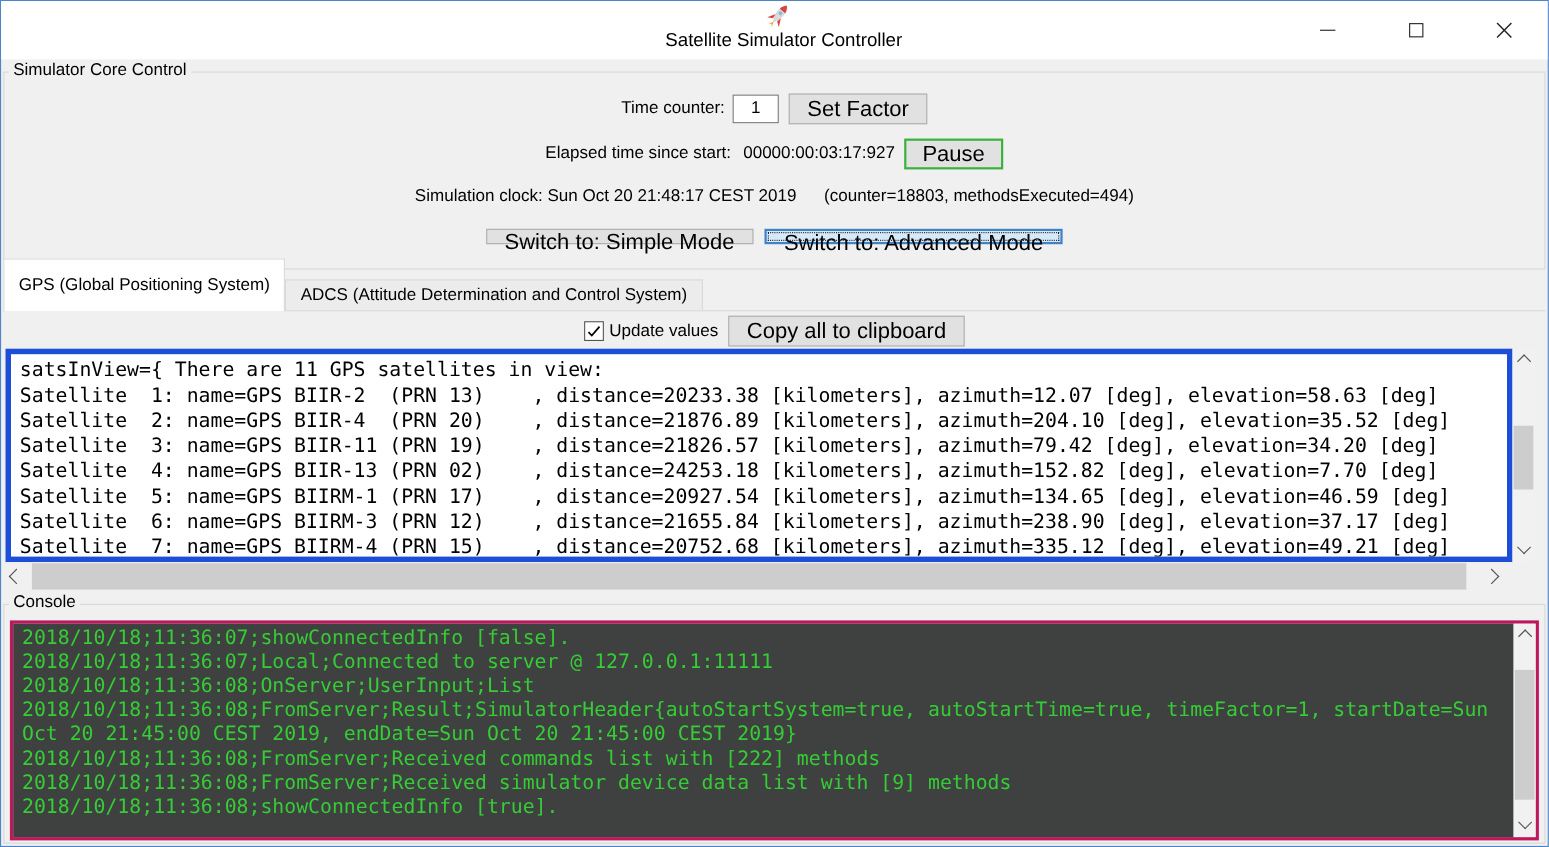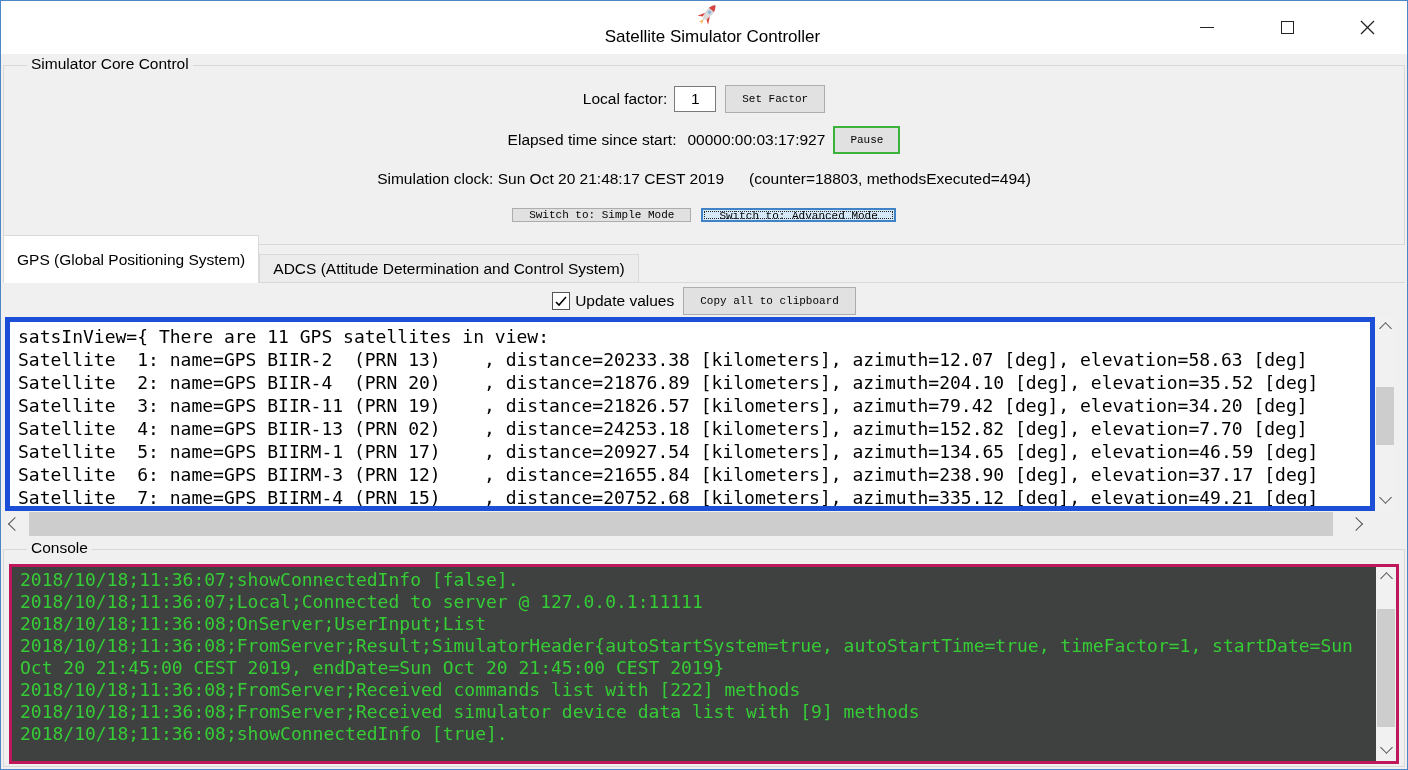--- a/index.html
+++ b/index.html
@@ -12,30 +12,30 @@
   .titlebar{position:absolute;left:0;top:0;right:0;height:53px;background:#fff;
     display:flex;align-items:center;padding-left:17px;box-sizing:border-box;flex-direction:column;}
   .app-icon{width:26px;height:26px;margin-right:9px;display:inline-flex;}
   .title{font-size:17px;}
   .winbtns{position:absolute;right:0;top:0;height:53px;display:flex;}
   .winbtn{width:80px;height:53px;display:flex;align-items:center;justify-content:center;cursor:default;}
   .glyph-min{display:block;width:14px;border-top:1.4px solid #222;}
   .glyph-max{display:block;width:13px;height:13px;border:1.4px solid #222;box-sizing:border-box;}
   
   .groupbox{position:absolute;border:1px solid #d8d8d8;box-sizing:border-box;}
-  .group-label{position:absolute;top:-11px;left:23px;background:#f0f0f0;padding:0 4px;font-size:15.5px;}
+  .group-label{position:absolute;top:-11px;left:4px;background:#f0f0f0;padding:0 4px;font-size:15.5px;}
   .core{left:2px;right:2px;top:64px;height:180px;}
   
   .row{position:absolute;left:0;right:0;display:flex;justify-content:center;align-items:center;}
   .r1{top:19px;} .r2{top:60px;} .r3{top:104px;} .r4{top:142px;}
   .lbl{margin-right:7px;}
   .tf-input{width:42px;height:26px;border:1px solid #7a7a7a;background:#fff;text-align:center;
     font-family:"Liberation Sans",sans-serif;font-size:15.5px;box-sizing:border-box;}
-  .btn{background:#e1e1e1;border:1px solid #adadad;font-family:Liberation Mono, monospace;
-    font-size:11px;color:#000;height:28px;padding:0 16px;cursor:default;}
+  .btn{background:#e1e1e1;border:1px solid #adadad;font-family:Liberation Sans, sans-serif;
+    font-size:20px;color:#000;height:28px;padding:0 16px;cursor:default;}
   .r1 .btn{margin-left:9px;}
   .val{margin-left:4px;}
   .btn.pause{margin-left:8px;border:2px solid var(--pause_highlight,#3bb23b);padding:0 15px;}
   .counters{margin-left:25px;}
   .r4 .btn{height:14px;}
   .btn.focused{background:var(--focus_btn_bg,#d6e9f8);border:2px solid var(--focus_btn_border,#3f83c6);
     outline:1px dotted #222;outline-offset:-4px;margin-left:10px;}
   
   .tabstrip{position:absolute;left:2px;right:2px;top:250px;height:32px;display:flex;
     align-items:flex-end;border-bottom:1px solid #d9d9d9;box-sizing:border-box;}
@@ -107,21 +107,21 @@
         <line x1="14" y1="1" x2="1" y2="14" stroke="#222" stroke-width="1.3"></line>
       </svg>
     </div>
   </div>
 </div>
 
 <div class="groupbox core">
   <span class="group-label">Simulator Core Control</span>
 
   <div class="row r1">
-    <span class="lbl">Local factor:</span>
+    <span class="lbl">Time counter:</span>
     <input class="tf-input" value="1" style="">
     <button class="btn">Set Factor</button>
   </div>
 
   <div class="row r2">
     <span class="lbl">Elapsed time since start:</span>
     <span class="val">00000:00:03:17:927</span>
     <button class="btn pause">Pause</button>
   </div>
 

